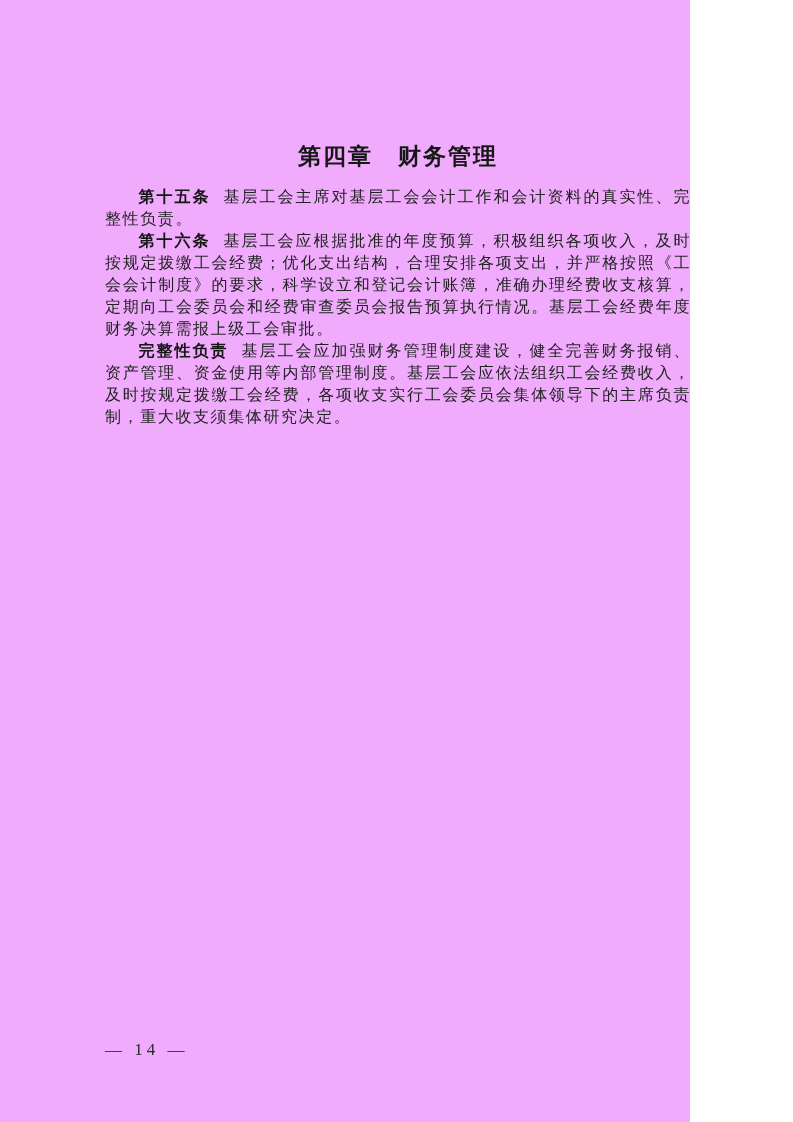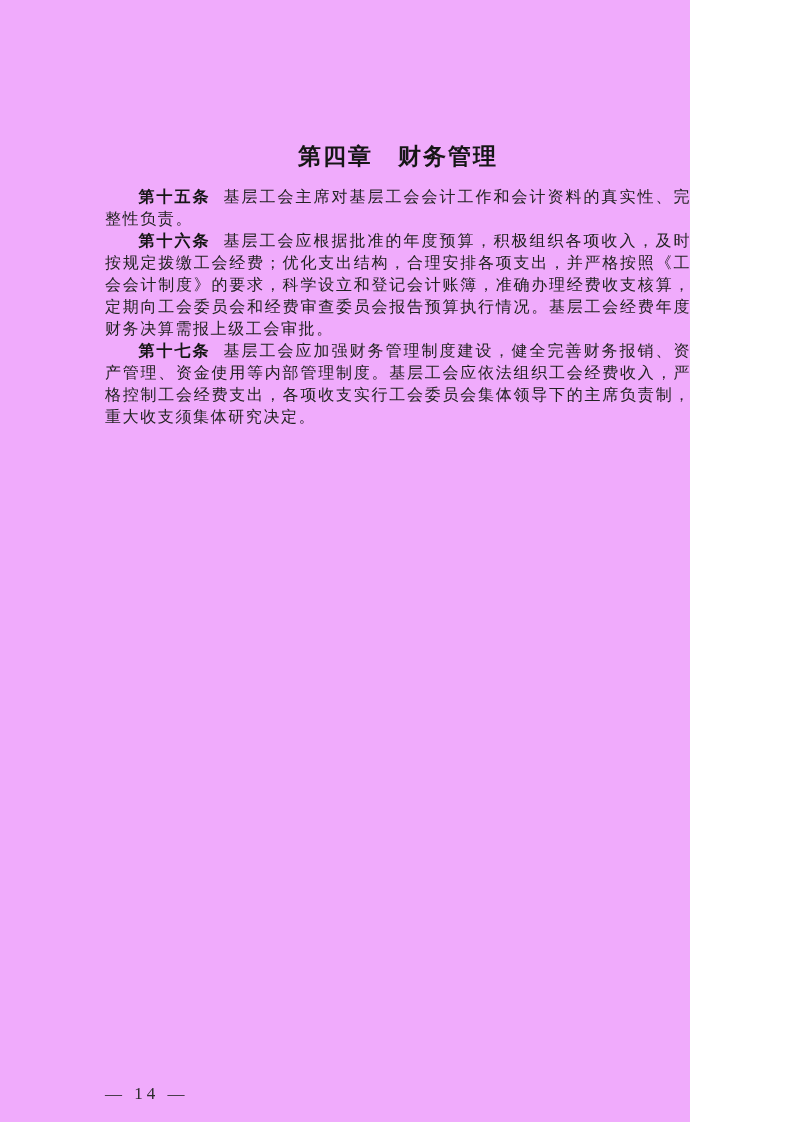--- a/index.html
+++ b/index.html
@@ -43,39 +43,39 @@
   }
   .article-heading {
     font-family: "Liberation Sans", "DejaVu Sans", sans-serif;
     font-weight: bold;
     margin-right: 0.8em;
     color: #161616;
   }
   .page-footer {
     position: absolute;
     left: 105px;
-    top: 1084px;
+    top: 1040px;
     font-size: 17px;
     letter-spacing: 4px;
     color: #2a2a2a;
     font-family: "Liberation Serif", "DejaVu Serif", serif;
   }
 </style>
 </head>
 <body>
 
 <div class="page">
   <div class="content">
 
     <h1 class="chapter-title">第四章　财务管理</h1>
 
     <p class="para"><span class="article-heading">第十五条</span><span>基层工会主席对基层工会会计工作和会计资料的真实性、完整性负责。</span></p>
 
 
     <p class="para"><span class="article-heading">第十六条</span><span>基层工会应根据批准的年度预算，积极组织各项收入，及时按规定拨缴工会经费；优化支出结构，合理安排各项支出，并严格按照《工会会计制度》的要求，科学设立和登记会计账簿，准确办理经费收支核算，定期向工会委员会和经费审查委员会报告预算执行情况。基层工会经费年度财务决算需报上级工会审批。</span></p>
 
-    <p class="para"><span class="article-heading">第十七条</span><span>基层工会应加强财务管理制度建设，健全完善财务报销、资产管理、资金使用等内部管理制度。基层工会应依法组织工会经费收入，严格控制工会经费支出，各项收支实行工会委员会集体领导下的主席负责制，重大收支须集体研究决定。</span></p>
+    <p class="para"><span class="article-heading">完整性负责</span><span>基层工会应加强财务管理制度建设，健全完善财务报销、资产管理、资金使用等内部管理制度。基层工会应依法组织工会经费收入，及时按规定拨缴工会经费，各项收支实行工会委员会集体领导下的主席负责制，重大收支须集体研究决定。</span></p>
 
 
   </div>
 
   <div class="page-footer">— 14 —</div>
 </div>
 
 </body></html>

